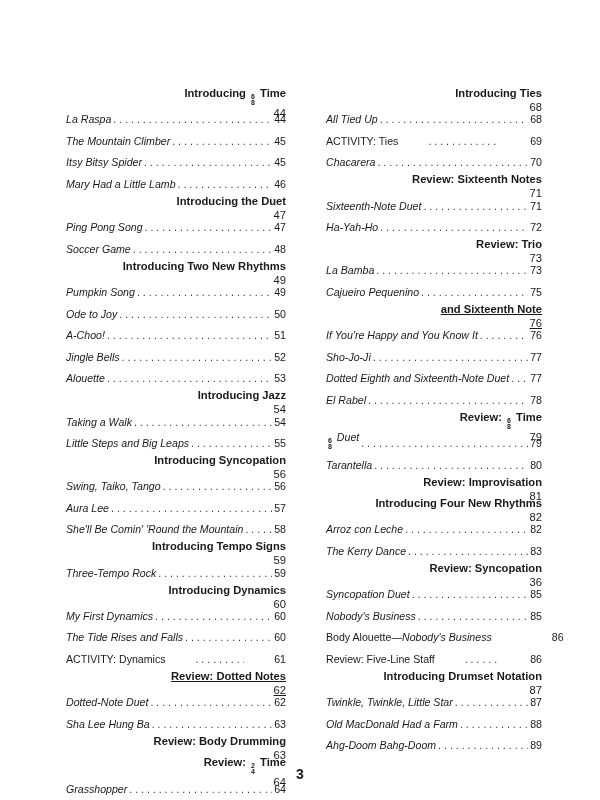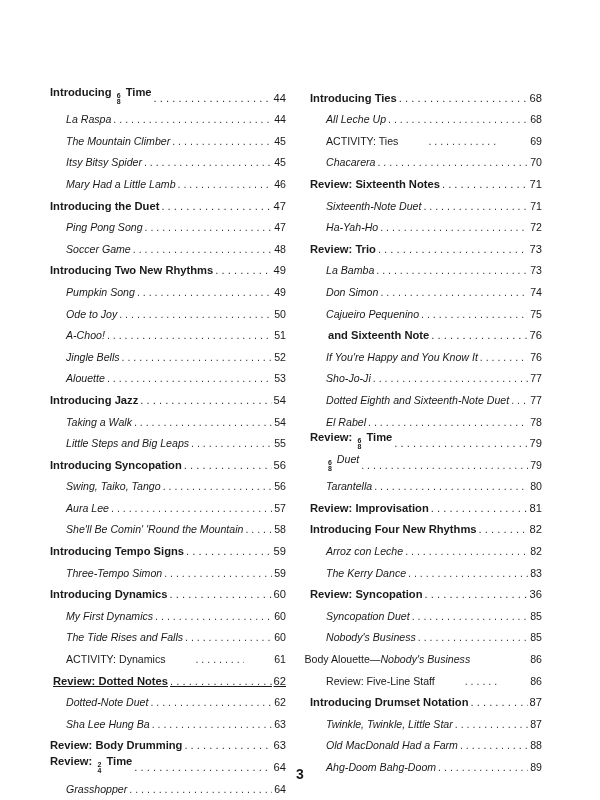--- a/index.html
+++ b/index.html
@@ -7,25 +7,25 @@
     width: 600px; height: 800px; background: #ffffff; position: relative; overflow: hidden;
     font-family: "Liberation Sans", "DejaVu Sans", sans-serif; color: #1a1a1a;
   }
   .col { position: absolute; top: 86px; }
   .col.left { left: 50px; width: 236px; }
   .col.right { left: 310px; width: 232px; }
   .row {
     display: flex; align-items: flex-end; height: 21.6px; line-height: 14px;
     font-size: 10.6px; white-space: nowrap; box-sizing: border-box; padding-bottom: 3px;
   }
-  .row.heading { font-weight: bold; font-size: 11.2px; }
-  .row.sub { padding-left: 16px; font-style: italic; justify-content: flex-end; }
+  .row.heading { font-weight: bold; font-size: 11.2px; flex-direction: column; }
+  .row.sub { padding-left: 16px; font-style: italic; }
   .row.sub.plain { font-style: normal; gap: 28px; }
   .row.heading.shift { padding-left: 3px; text-decoration: underline; }
-  .row.cont { padding-left: 18px; }
+  .row.cont { padding-left: 18px; text-decoration: underline; }
   .row.nolead .leader { visibility: hidden; }
   .title { flex: 0 0 auto; }
   .title .it { font-style: italic; }
   .title .rm { font-style: normal; }
   .leader {
     flex: 1 1 auto; overflow: hidden; margin: 0 2px; letter-spacing: 2.3px;
     font-weight: normal; font-style: normal; color: #333;
   }
   .leader::before {
     content: ". . . . . . . . . . . . . . . . . . . . . . . . . . . . . . . . . . . . . . . . . . . . . . . . . . . . . . . . . . . .";
@@ -153,21 +153,21 @@
       <span class="title">She'll Be Comin' 'Round the Mountain</span>
       <span class="leader"></span>
       <span class="page">58</span>
     </div>
     <div class="row heading">
       <span class="title">Introducing Tempo Signs</span>
       <span class="leader"></span>
       <span class="page">59</span>
     </div>
     <div class="row sub">
-      <span class="title">Three-Tempo Simon</span>
+      <span class="title">Three-Tempo Rock</span>
       <span class="leader"></span>
       <span class="page">59</span>
     </div>
     <div class="row heading">
       <span class="title">Introducing Dynamics</span>
       <span class="leader"></span>
       <span class="page">60</span>
     </div>
     <div class="row sub">
       <span class="title">My First Dynamics</span>
@@ -221,21 +221,21 @@
       <span class="title"><span>Introducing </span><span> Time</span></span>
     </div>
   </div>
 <div class="col right" id="col-right">
     <div class="row heading">
       <span class="title">Introducing Ties</span>
       <span class="leader"></span>
       <span class="page">68</span>
     </div>
     <div class="row sub">
-      <span class="title">All Leche Up</span>
+      <span class="title">All Tied Up</span>
       <span class="leader"></span>
       <span class="page">68</span>
     </div>
     <div class="row sub plain">
       <span class="title">ACTIVITY: Ties</span>
       <span class="leader"></span>
       <span class="page">69</span>
     </div>
     <div class="row sub">
       <span class="title">Chacarera</span>
@@ -259,25 +259,20 @@
     </div>
     <div class="row heading">
       <span class="title">Review: Trio</span>
       <span class="leader"></span>
       <span class="page">73</span>
     </div>
     <div class="row sub">
       <span class="title">La Bamba</span>
       <span class="leader"></span>
       <span class="page">73</span>
-    </div>
-    <div class="row sub">
-      <span class="title">Don Simon</span>
-      <span class="leader"></span>
-      <span class="page">74</span>
     </div>
     <div class="row sub">
       <span class="title">Cajueiro Pequenino</span>
       <span class="leader"></span>
       <span class="page">75</span>
     </div>
     <div class="row heading cont">
       <span class="title">and Sixteenth Note</span>
       <span class="leader"></span>
       <span class="page">76</span>

